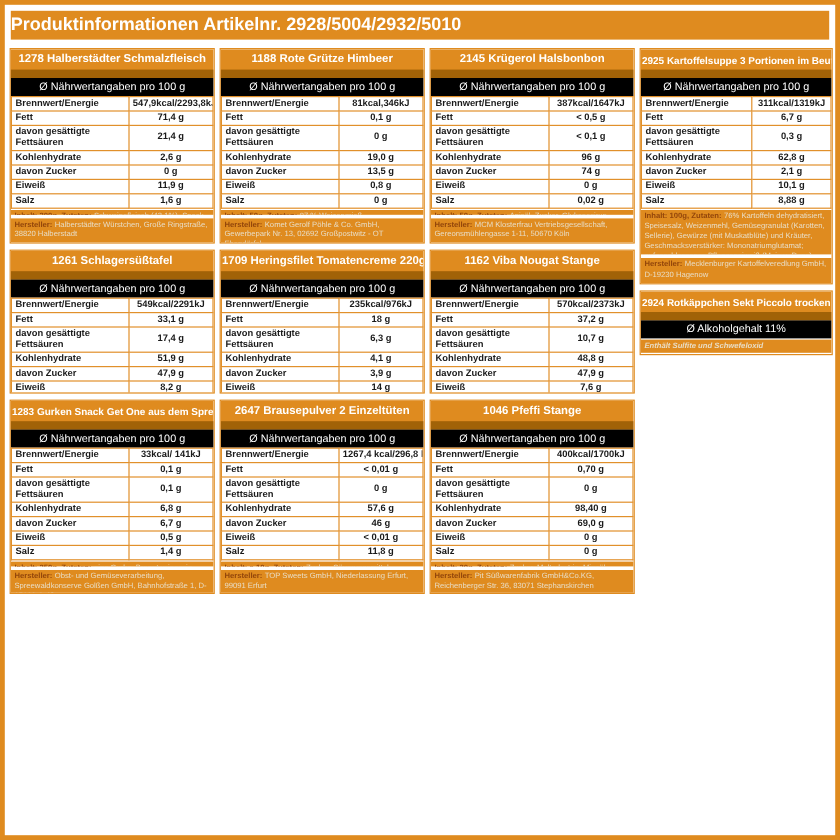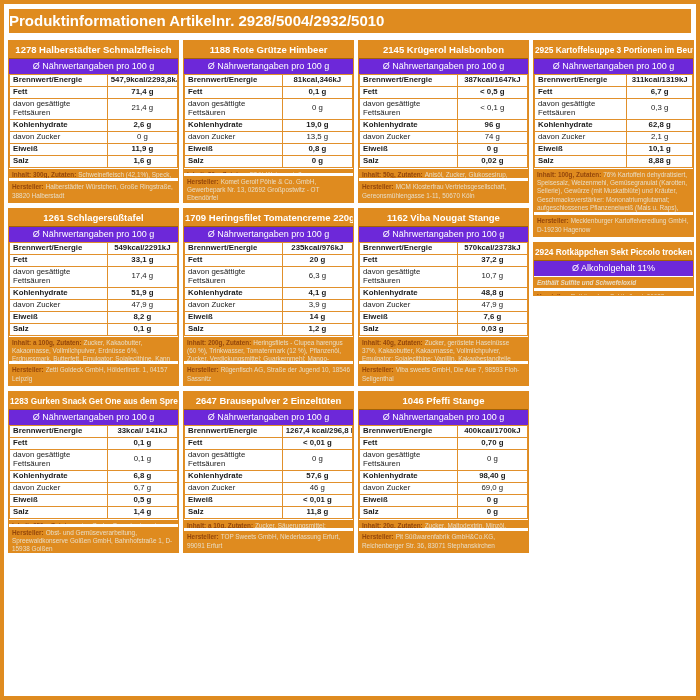--- a/index.html
+++ b/index.html
@@ -5,31 +5,31 @@
   html,body{margin:0;padding:0;}
   body{width:700px;height:700px;position:relative;background:#fff;
        font-family:"Liberation Sans",sans-serif;}
   .page{position:absolute;inset:0;border:4px solid #DF8B1F;padding:3px;box-sizing:border-box;background:#fff;}
   .title{background:#DF8B1F;color:#fff;font-weight:700;font-size:15px;text-align:left;
          padding:3px 0 4px;margin:2px 2px 7px 2px;}
   .grid{display:grid;grid-template-columns:171px 171px 171px 161px;gap:4px;align-items:start;margin-left:1px;}
   .col{display:flex;flex-direction:column;gap:5px;}
   .card,.ibox{border:1px solid #DF8B1F;background:#fff;display:flex;flex-direction:column;overflow:hidden;box-sizing:border-box;}
   .card>*,.ibox>*{flex-shrink:0;}
-  .r1{height:163px}.r2{height:178px}.r3{height:162px}.tall{height:197px}
+  .r1{height:163px}.r2{height:120px}.r3{height:162px}.tall{height:197px}
   .ibox1{height:54px}.ibox2{height:46px;margin-top:9px}
   .chead{background:#DF8B1F;color:#fff;font-weight:700;font-size:9.5px;text-align:center;
-         padding:3px 1px;border-bottom:1px solid #a16207;white-space:nowrap;overflow:hidden;}
+         padding:3px 1px;border-bottom:7px solid #a16207;white-space:nowrap;overflow:hidden;}
   .chead.sm{font-size:8.3px;padding:4px 1px 3px;}
-  .csub{background:#6d28d9;color:#fff;font-size:9px;text-align:center;padding:2px 0 3px;}
+  .csub{background:#000000;color:#fff;font-size:9px;text-align:center;padding:2px 0 3px;}
   table.ntab{width:100%;border-collapse:collapse;font-size:7.8px;color:#1a1a1a;table-layout:fixed;}
   .ntab td{border:1px solid #E1902B;padding:1px 3px;line-height:1.15;overflow:hidden;}
   .ntab .lbl{width:54%;font-weight:700;}
   .ntab .val{text-align:center;font-weight:700;white-space:nowrap;}
-  .ntab tr.subrow .lbl,.ntab tr.subrow .val{font-weight:400;margin-left:42px;}
+  .ntab tr.subrow .lbl,.ntab tr.subrow .val{font-weight:700;margin-left:42px;}
   .inhalt{background:#DF8B1F;color:#E8DCC4;font-size:6.4px;line-height:1.3;padding:2px 3px;
           margin-top:1px;margin-bottom:3px;overflow:hidden;flex-shrink:1;}
   .herst{background:#DF8B1F;color:#E8DCC4;font-size:6.4px;line-height:1.3;padding:2px 3px;
          margin-top:auto;overflow:hidden;}
   .lead{color:#93460B;font-weight:700;margin-right:2px;}
   .contains{background:#DF8B1F;color:#E8DCC4;font-size:6.4px;font-style:italic;font-weight:600;
             padding:2px 3px;margin-top:1px;margin-bottom:3px;}
 </style>
 </head>
 <body>
@@ -202,21 +202,21 @@
         <header class="chead">1709 Heringsfilet Tomatencreme 220g</header>
         <div class="csub">Ø Nährwertangaben pro 100 g</div>
         <table class="ntab">
             <tbody>
               <tr>
                 <td class="lbl">Brennwert/Energie</td>
                 <td class="val">235kcal/976kJ</td>
               </tr>
               <tr>
                 <td class="lbl">Fett</td>
-                <td class="val">20 g</td>
+                <td class="val">18 g</td>
               </tr>
               <tr class="subrow">
                 <td class="lbl">davon gesättigte Fettsäuren</td>
                 <td class="val">6,3 g</td>
               </tr>
               <tr>
                 <td class="lbl">Kohlenhydrate</td>
                 <td class="val">4,1 g</td>
               </tr>
               <tr class="subrow">

